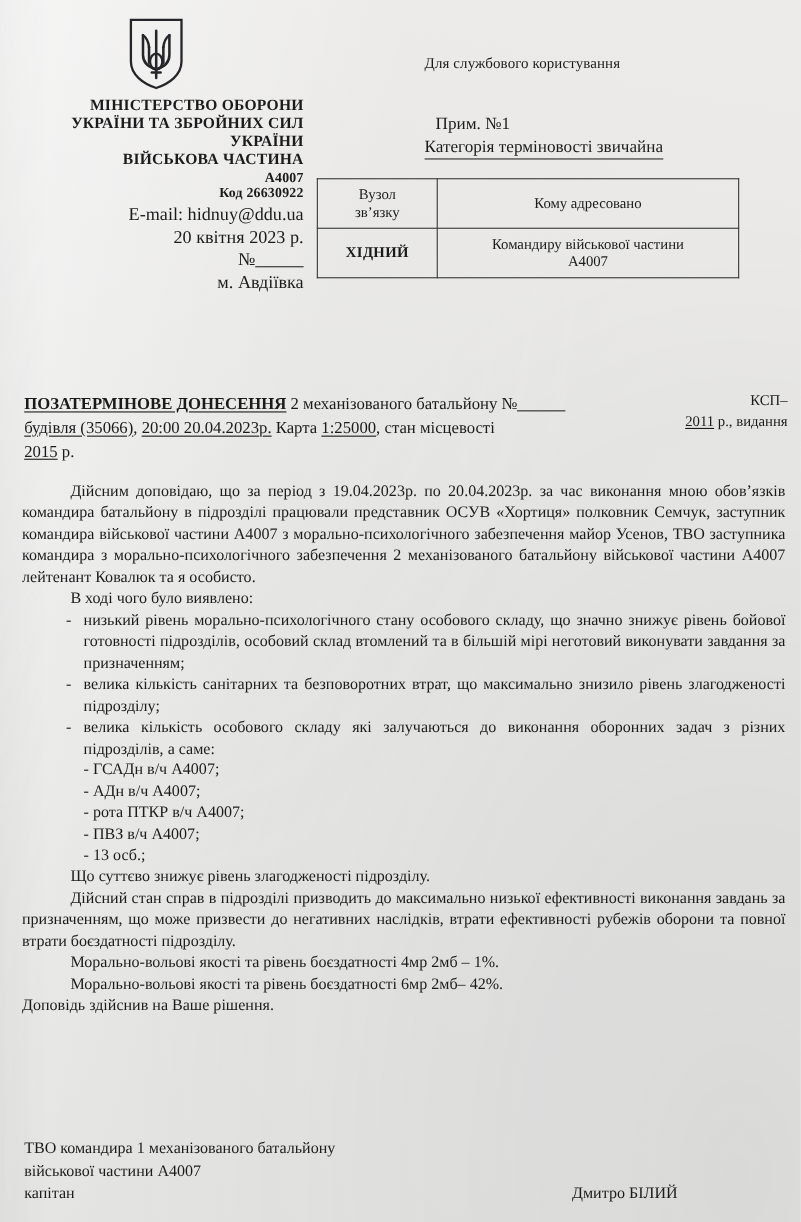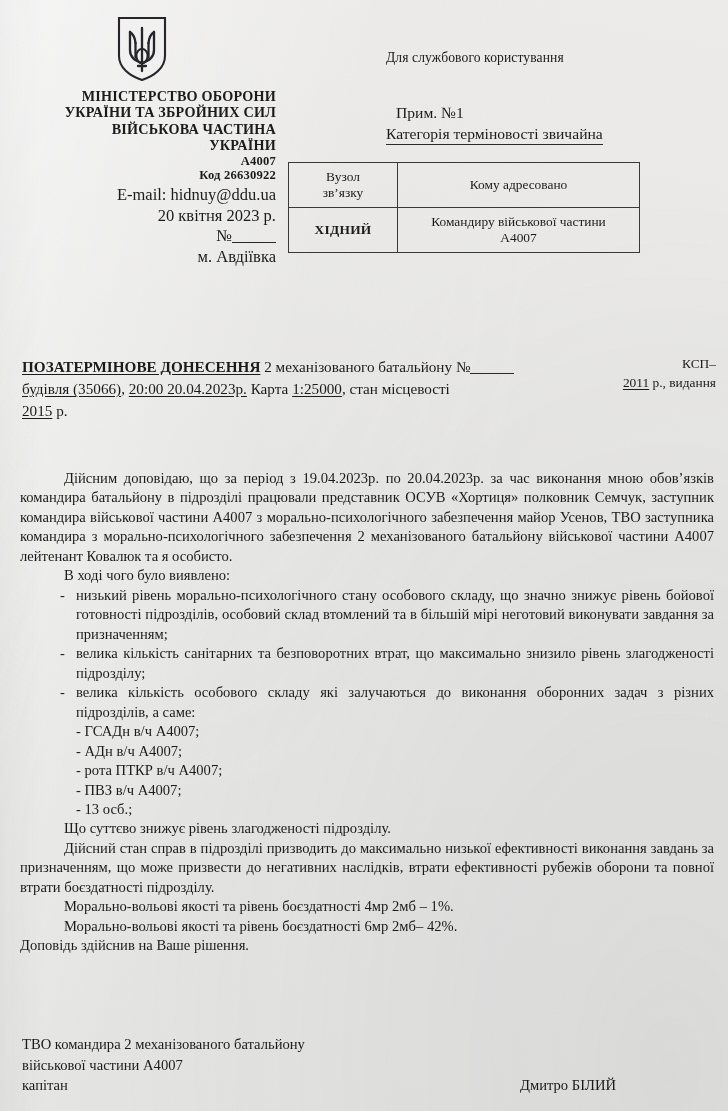--- a/index.html
+++ b/index.html
@@ -103,21 +103,21 @@
     font-size: 15.6px;
     border-bottom: 1.3px solid #2b2b2b;
     padding-bottom: 1px;
   }
 
   
   .addr-table {
     position: absolute;
     left: 288px;
     top: 162px;
-    width: 352px;
+    width: 384px;
     border-collapse: collapse;
     table-layout: fixed;
   }
   .addr-table td {
     border: 1.1px solid #39393a;
     text-align: center;
     vertical-align: middle;
     font-size: 13.4px;
     line-height: 1.2;
     padding: 5px 3px;
@@ -157,21 +157,20 @@
   }
 
   .body {
     position: absolute;
     left: 20px;
     top: 438px;
     width: 694px;
     font-size: 14.6px;
     line-height: 1.335;
     text-align: justify;
-    margin-top: 31px;
   }
   .body p {
     margin: 0;
     text-indent: 44px;
   }
   .body p.noindent { text-indent: 0; }
 
   ul.dash-list {
     list-style: none;
     margin: 0;
@@ -232,22 +231,22 @@
           <path d="M14 16 C17 18 19 22 19.5 27"></path>
           <path d="M38 16 C35 18 33 22 32.5 27"></path>
           <path d="M19.5 27 V41"></path>
           <path d="M32.5 27 V41"></path>
           <path d="M22 50 H30"></path>
         </g>
         <ellipse cx="26" cy="40" rx="5.6" ry="7.2" fill="none" stroke="#26262a" stroke-width="2.1"></ellipse>
       </svg>
       <div class="lh-bold">МІНІСТЕРСТВО ОБОРОНИ</div>
       <div class="lh-bold">УКРАЇНИ ТА ЗБРОЙНИХ СИЛ</div>
+      <div class="lh-bold">УКРАЇНИ</div>
       <div class="lh-bold">ВІЙСЬКОВА ЧАСТИНА</div>
-      <div class="lh-bold">УКРАЇНИ</div>
       <div class="lh-bold small">А4007</div>
       <div class="lh-bold small">Код 26630922</div>
       <div class="lh-reg">E-mail: hidnuy@ddu.ua</div>
       <div class="lh-reg">20 квітня 2023 р.</div>
       <div class="num-line">
         <span>№</span><span class="blank"></span>
       </div>
       <div class="lh-reg">м. Авдіївка</div>
     </div>
 
@@ -305,21 +304,21 @@
     </ul>
 
     <p>Що суттєво знижує рівень злагодженості підрозділу.</p>
     <p>Дійсний стан справ в підрозділі призводить до максимально низької ефективності виконання завдань за призначенням, що може призвести до негативних наслідків, втрати ефективності рубежів оборони та повної втрати боєздатності підрозділу.</p>
     <p>Морально-вольові якості та рівень боєздатності 4мр 2мб – 1%.</p>
     <p>Морально-вольові якості та рівень боєздатності 6мр 2мб– 42%.</p>
     <p class="noindent">Доповідь здійснив на Ваше рішення.</p>
   </div>
 
   <div class="sign">
-    <div>ТВО командира 2 механізованого батальйону</div>
+    <div>ТВО командира 1 механізованого батальйону</div>
     <div>військової частини А4007</div>
     <div class="rank-row">
       <span>капітан</span>
       <span class="signer">Дмитро БІЛИЙ</span>
     </div>
   </div>
 
 </div>
 
 </body></html>

